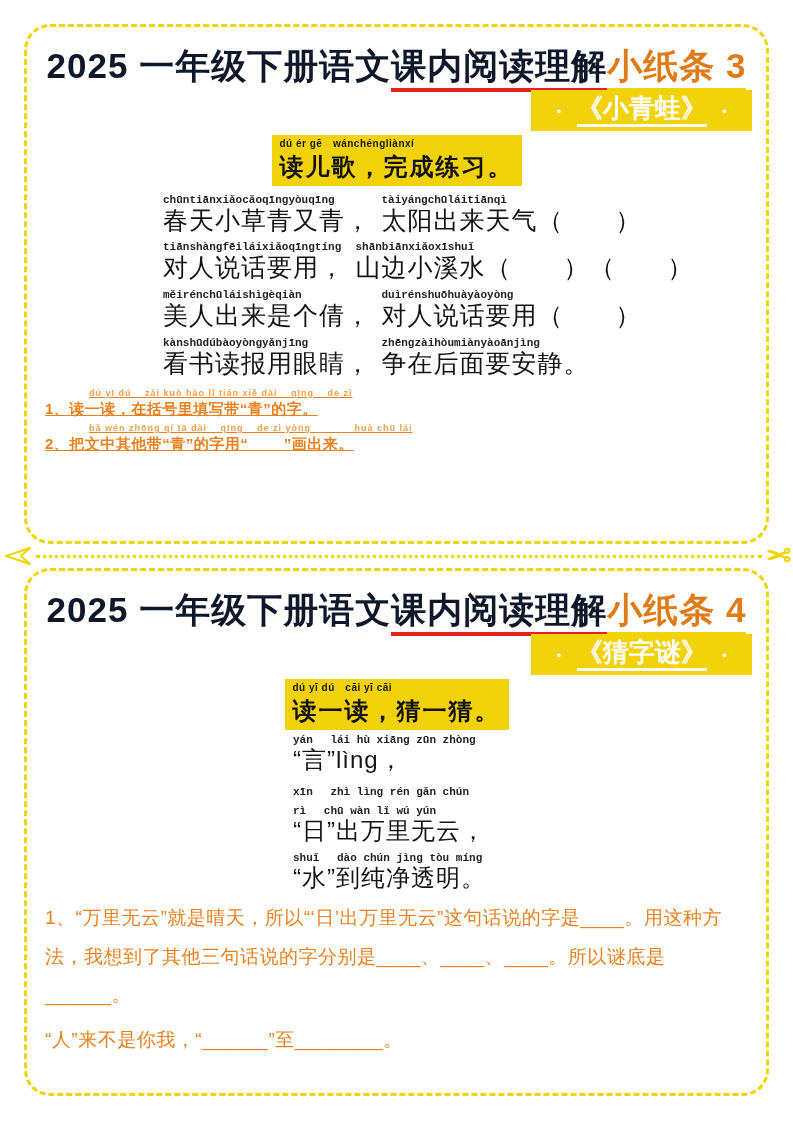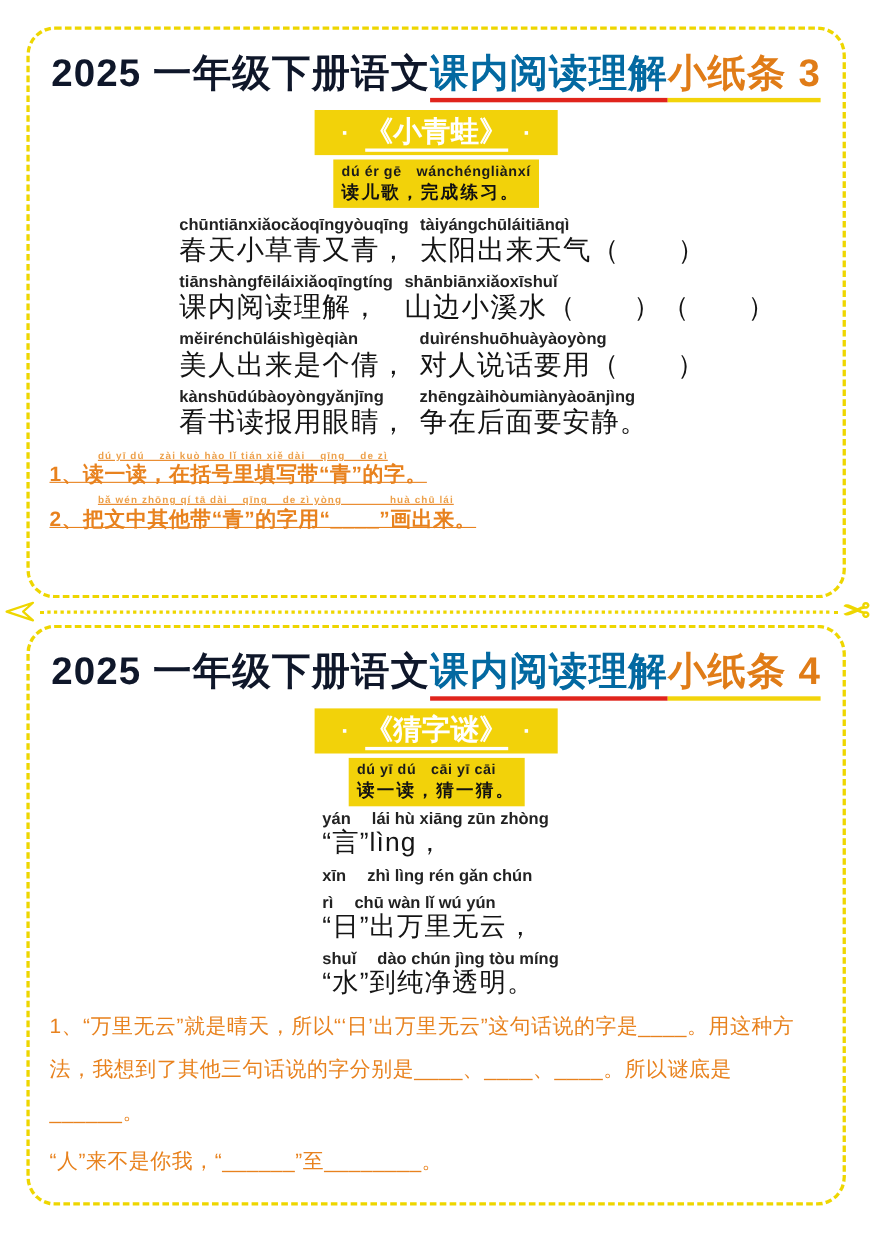--- a/index.html
+++ b/index.html
@@ -24,25 +24,25 @@
   
   .card-title{
     text-align:center;
     font-weight:900;
     font-size:35px;
     letter-spacing:1px;
     margin-top:4px;
     white-space:nowrap;
   }
   .t-black{color:#0f172a;}
-  .t-red{color:#0369a1;border-bottom:4px solid #e0241c;padding-bottom:3px;}
+  .t-red{color:#0f172a;border-bottom:4px solid #e0241c;padding-bottom:3px;}
   .t-orange{color:#e07c17;border-bottom:4px solid #f2d40a;padding-bottom:3px;}
 
   
-  .badge-wrap{text-align:center;margin-top:10px;}
+  .badge-wrap{text-align:right;font-family:Liberation Serif, serif;}
   .lesson-badge{
     display:inline-block;
     background:#f2d20a;
     padding:3px 10px 5px 10px;
     font-weight:900;
     font-size:26px;
     color:#ffffff;
     line-height:1.25;
   }
   .badge-dot{color:#ffffff;font-size:22px;margin:0 14px;vertical-align:middle;}
@@ -50,40 +50,40 @@
 
   
   .instr-wrap{text-align:center;margin-top:4px;}
   .instr{
     display:inline-block;
     background:#f2d20a;
     padding:2px 8px 3px 8px;
     text-align:left;
   }
   .instr .py{
-    display:block;font-size:13px;font-weight:bold;color:#1a1a1a;letter-spacing:.5px;
+    display:block;font-size:10px;font-weight:bold;color:#1a1a1a;letter-spacing:.5px;
   }
   .instr .txt{
-    display:block;font-size:16px;font-weight:bold;color:#111;letter-spacing:2px;
+    display:block;font-size:24px;font-weight:bold;color:#111;letter-spacing:2px;
   }
 
   
   .poem-block{margin:8px 0 0 122px;}
   .riddle-block{margin:4px 0 0 252px;}
   .p-line{margin-bottom:7px;white-space:nowrap;}
   .seg{display:inline-block;margin-right:6px;vertical-align:bottom;}
-  .seg .py{display:block;font-size:15px;font-weight:bold;color:#222;letter-spacing:0;line-height:1.1;}
+  .seg .py{display:block;font-size:11px;font-weight:bold;color:#222;letter-spacing:0;line-height:1.1;font-family:Liberation Mono, monospace;}
   .seg .zh{display:block;font-size:25px;color:#141414;letter-spacing:1px;line-height:1.15;}
   .riddle-block .seg .zh{font-size:24px;}
 
   
   .questions{margin:10px 2px 0 4px;color:#e8821e;text-decoration:underline;}
   .q-item{margin-bottom:4px;}
   .q-item .py{display:block;font-size:9px;font-weight:bold;color:#eda04a;margin-left:44px;letter-spacing:1px;line-height:1.2;}
-  .q-item .txt{font-size:19px;font-weight:bold;letter-spacing:.5px;line-height:1.35;}
+  .q-item .txt{font-size:15px;font-weight:bold;letter-spacing:.5px;line-height:1.35;}
 
   .q-par{
     color:#e8821e;font-weight:normal;font-size:19px;
     line-height:2.05;margin:6px 2px 0 4px;letter-spacing:.5px;
   }
 
   
   .divider{
     height:24px;margin:0 2px;
     display:flex;align-items:center;
@@ -117,21 +117,21 @@
       <span class="txt">读儿歌，完成练习。</span>
     </span>
   </div>
 
   <div class="poem-block">
     <div class="p-line">
       <span class="seg"><span class="py">chūntiānxiǎocǎoqīngyòuqīng</span><span class="zh">春天小草青又青，</span></span>
       <span class="seg"><span class="py">tàiyángchūláitiānqì</span><span class="zh">太阳出来天气（　　）</span></span>
     </div>
     <div class="p-line">
-      <span class="seg"><span class="py">tiānshàngfēiláixiǎoqīngtíng</span><span class="zh">课内阅读理解，</span></span>
+      <span class="seg"><span class="py">tiānshàngfēiláixiǎoqīngtíng</span><span class="zh">对人说话要用，</span></span>
       <span class="seg"><span class="py">shānbiānxiǎoxīshuǐ</span><span class="zh">山边小溪水（　　）（　　）</span></span>
     </div>
     <div class="p-line">
       <span class="seg"><span class="py">měirénchūláishìgèqiàn</span><span class="zh">美人出来是个倩，</span></span>
       <span class="seg"><span class="py">duìrénshuōhuàyàoyòng</span><span class="zh">对人说话要用（　　）</span></span>
     </div>
     <div class="p-line">
       <span class="seg"><span class="py">kànshūdúbàoyòngyǎnjīng</span><span class="zh">看书读报用眼睛，</span></span>
       <span class="seg"><span class="py">zhēngzàihòumiànyàoānjìng</span><span class="zh">争在后面要安静。</span></span>
     </div>

